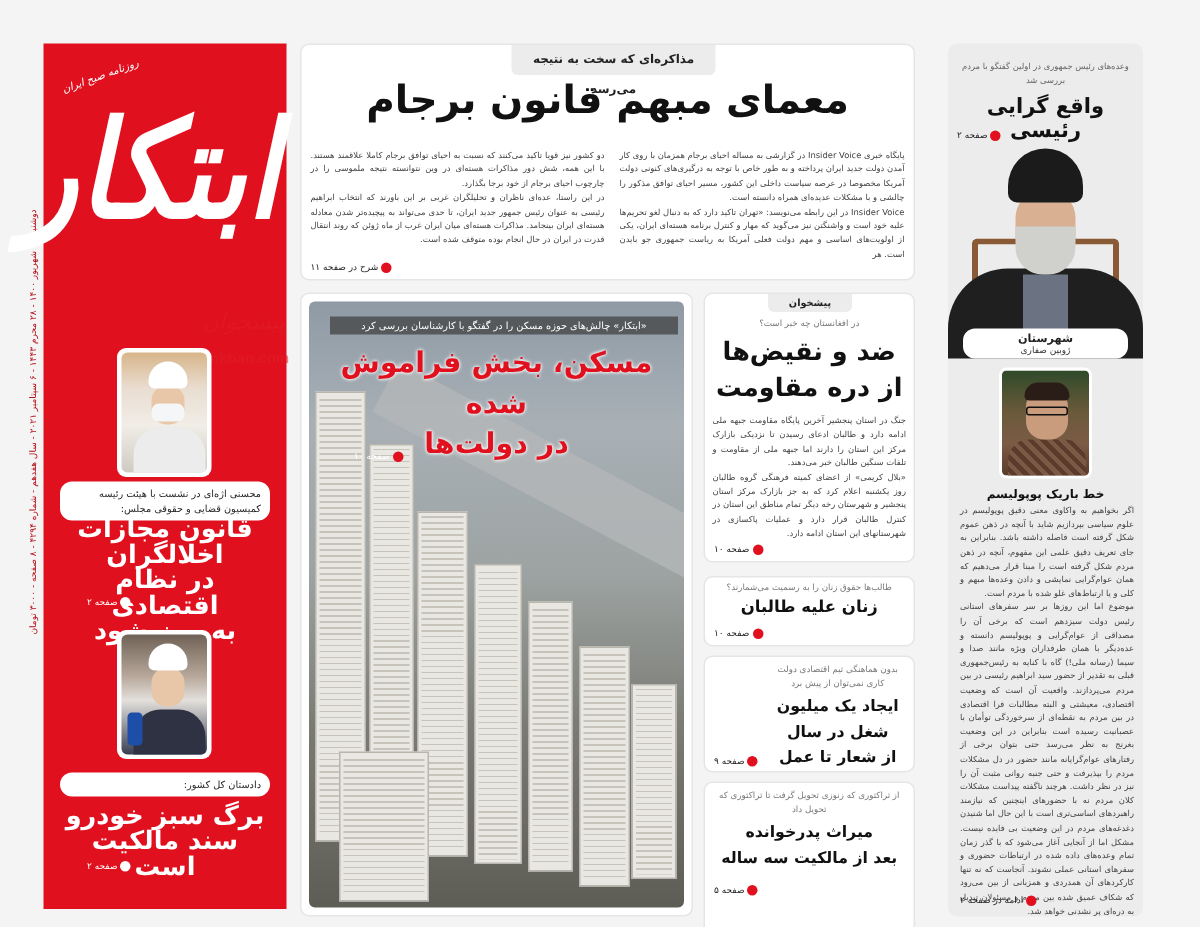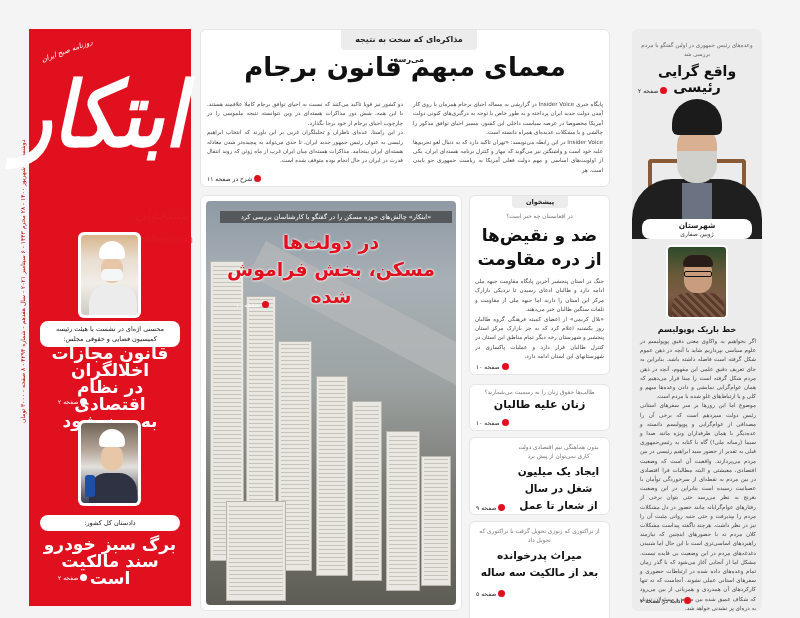--- a/index.html
+++ b/index.html
@@ -18,21 +18,21 @@
   .m-photo { position: absolute; left: 78px; width: 63px; height: 86px; background: #fff; border-radius: 6px; padding: 3px; }
   .m-photo .ph { width: 100%; height: 100%; border-radius: 4px; position: relative; overflow: hidden; }
   .ph-1 { background: linear-gradient(180deg,#d8b58a 0%,#e9ddd0 30%,#f1ede7 60%,#cfcac4 100%); }
   .ph-2 { background: linear-gradient(180deg,#6f6155 0%,#b7a89b 35%,#e3e0dc 55%,#3a3e52 100%); }
   .turban { position: absolute; left: 18px; top: 6px; width: 26px; height: 18px; background: #fff; border-radius: 13px 13px 4px 4px; }
   .face { position: absolute; left: 20px; top: 22px; width: 22px; height: 26px; background: #e8c7a8; border-radius: 10px; }
   .mask { position: absolute; left: 20px; top: 34px; width: 22px; height: 12px; background: #f4f6f8; border-radius: 5px; }
   .robe { position: absolute; left: 8px; top: 50px; width: 48px; height: 40px; background: #ececec; border-radius: 18px 18px 0 0; }
   .robe.dark { background: #2e3242; }
   .mic { position: absolute; left: 4px; top: 52px; width: 10px; height: 22px; background: #1d4ea8; border-radius: 3px; }
-  .m-caption { position: absolute; left: 40px; width: 140px; background: #fff; border-radius: 8px; font-size: 6.5px; color: #222; text-align: center; direction: rtl; padding: 3px 6px; line-height: 10px; }
+  .m-caption { position: absolute; left: 40px; width: 140px; background: #fff; border-radius: 8px; font-size: 6.5px; color: #222; text-align: right; direction: rtl; padding: 3px 6px; line-height: 10px; }
   .m-head { position: absolute; left: 40px; width: 140px; color: #fff; font-weight: bold; font-size: 17px; line-height: 17px; text-align: center; direction: rtl; }
   .page-ref { display: inline-flex; align-items: center; gap: 2px; font-size: 6px; direction: rtl; }
   .page-ref .dot { width: 7px; height: 7px; border-radius: 50%; background: #e0101f; display: inline-block; }
   .m-ref { position: absolute; left: 58px; color: #fff; }
   .m-ref .dot { background: #fff; }
 
   
   .card { position: absolute; background: #fff; border-radius: 6px; border: 1px solid #e5e5e5; }
   .kicker-tab { position: absolute; background: #ececec; font-size: 8px; font-weight: bold; direction: rtl; text-align: center; color: #222; }
   .lead-title { position: absolute; left: 0; width: 100%; text-align: center; direction: rtl; font-weight: bold; font-size: 26px; color: #111; }
@@ -151,22 +151,22 @@
       <div class="bld" style="left:4px; top:60px; width:34px; height:300px;"></div>
       <div class="bld" style="left:40px; top:95px; width:30px; height:270px;"></div>
       <div class="bld" style="left:72px; top:140px; width:34px; height:230px;"></div>
       <div class="bld" style="left:110px; top:175px; width:32px; height:200px;"></div>
       <div class="bld" style="left:146px; top:200px; width:30px; height:180px;"></div>
       <div class="bld" style="left:180px; top:230px; width:34px; height:160px;"></div>
       <div class="bld" style="left:215px; top:255px; width:30px; height:130px;"></div>
       <div class="bld" style="left:20px; top:300px; width:60px; height:100px;"></div>
       <div class="photo-kicker">«ابتکار» چالش‌های حوزه مسکن را در گفتگو با کارشناسان بررسی کرد</div>
       <div class="photo-title">
+        <div>مسکن، بخش فراموش شده</div>
         <div>در دولت‌ها</div>
-        <div>مسکن، بخش فراموش شده</div>
       </div>
       <div class="page-ref photo-ref">
         <span class="dot"></span>
         <span>صفحه ۱۰</span>
       </div>
     </div>
   </div>
 
   <div class="mid-card" style="top:195px; height:180px;">
     <div class="kicker-tab" style="left:42px; top:0; width:56px; height:12px; line-height:12px; font-size:6.5px; border-radius:0 0 4px 4px;">پیشخوان</div>

